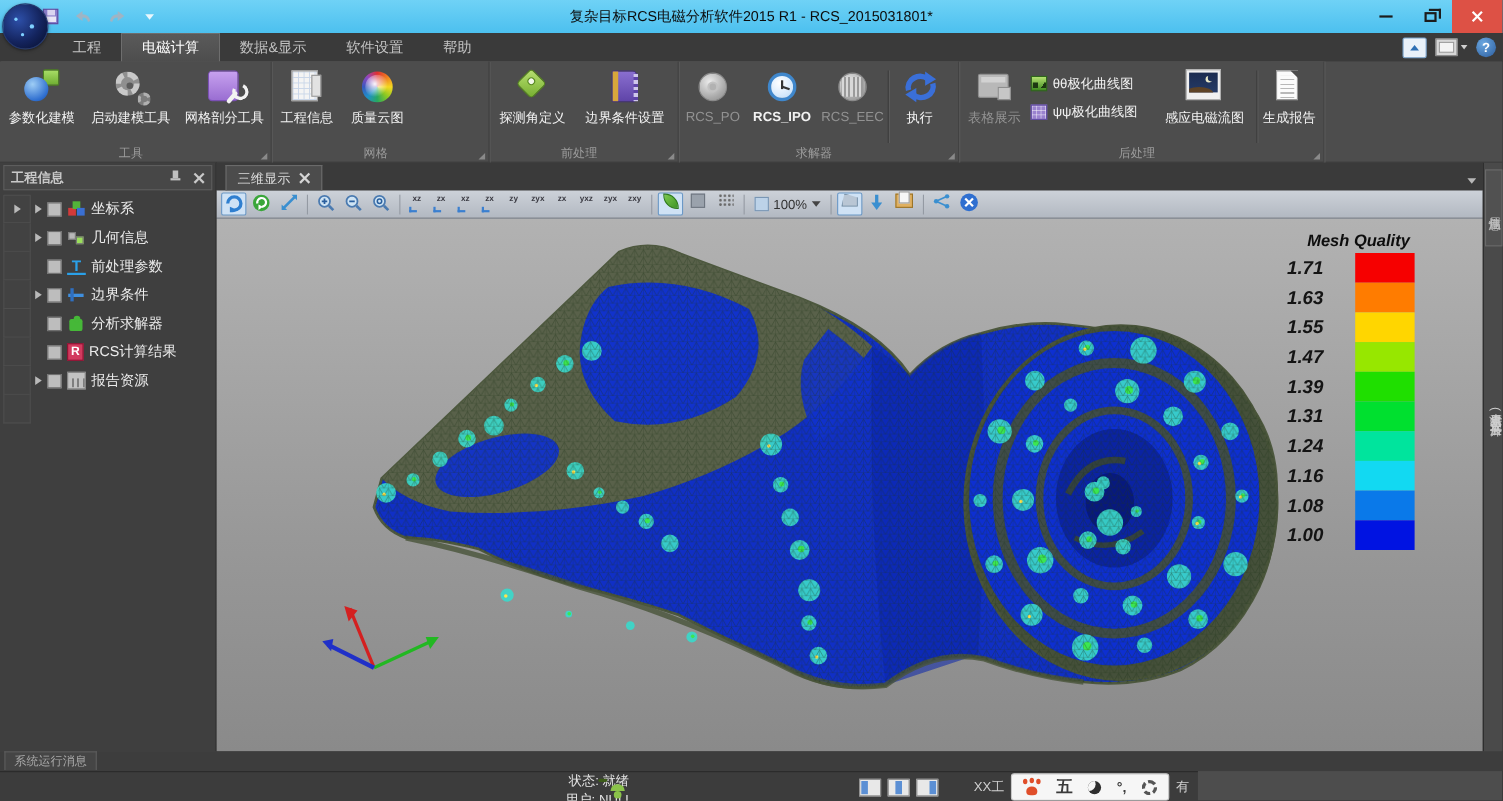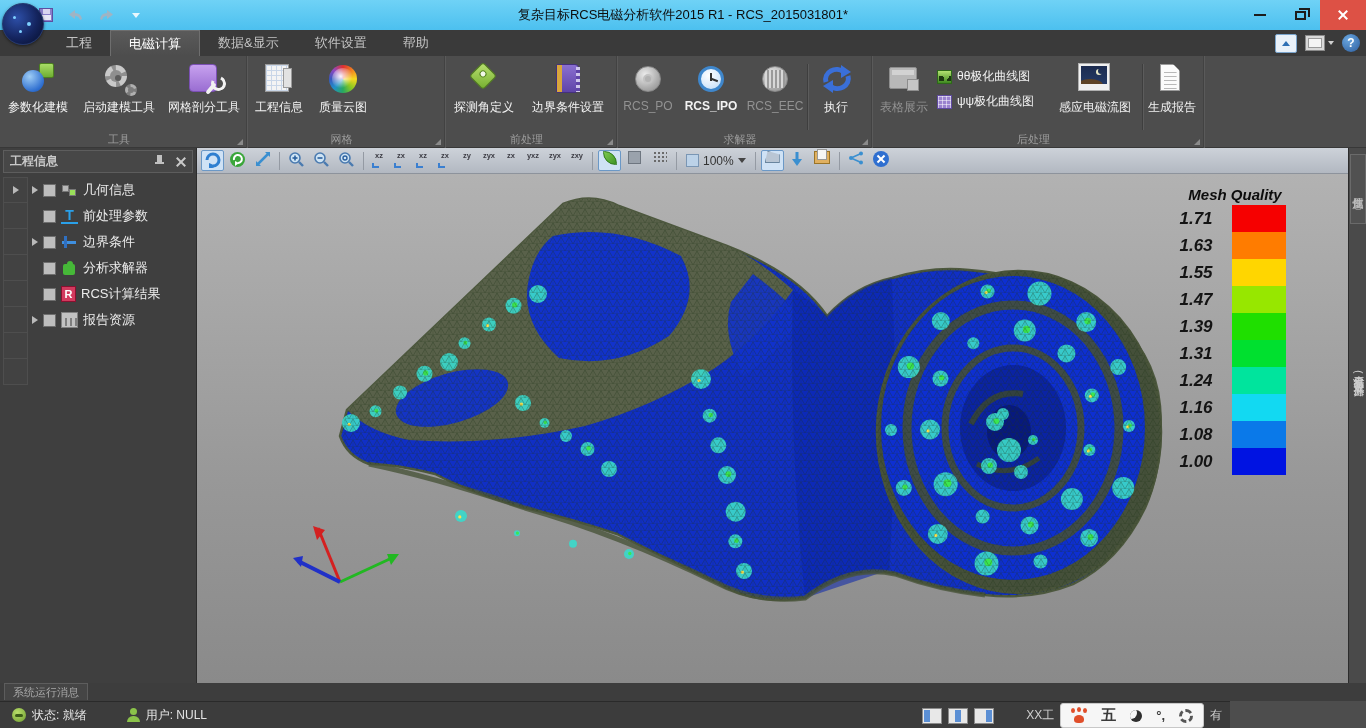--- a/index.html
+++ b/index.html
@@ -31,21 +31,21 @@
   .wc-close { width:46px; background:#dd5145; }
   .xmark { position:relative; width:12px; height:12px; display:inline-block; }
   .xmark:before,.xmark:after { content:""; position:absolute; left:5px; top:0; width:2px; height:12px; background:#fff; }
   .xmark:before { transform:rotate(45deg); } .xmark:after { transform:rotate(-45deg); }
 
   
   .menubar { position:absolute; left:0; top:30px; width:1366px; height:26px; background:#3a3a3a;
     display:flex; align-items:flex-end; }
   .mtabs { display:flex; margin-left:48px; height:26px; }
   .mtab { padding:0 18px; height:26px; line-height:26px; font-size:13px; color:#c3c3c3; }
-  .mtab.active { background:linear-gradient(#5a5a5a,#4d4d4d); color:#fff; border:1px solid #6e6e6e; border-bottom:none; }
+  .mtab.active { background:linear-gradient(#5a5a5a,#4d4d4d); color:#fff; border:1px solid #6e6e6e; border-bottom:none;font-family:Liberation Mono, monospace; }
   .mright { position:absolute; right:6px; top:2px; display:flex; align-items:center; gap:8px; height:22px; }
   .collapsebtn { width:22px; height:19px; background:#e9f1f9; border:1px solid #7aa4cc; border-radius:2px; display:flex; align-items:center; justify-content:center; }
   .chevup { width:0; height:0; border-left:4px solid transparent; border-right:4px solid transparent; border-bottom:5px solid #2d6fb4; }
   .dispicon { width:20px; height:16px; background:#d8d8d8; border:1px solid #8a8a8a; position:relative; }
   .dispicon:before { content:""; position:absolute; inset:2px; background:#f4f4f4; border:1px solid #9a9a9a; }
   .smcaret { width:0; height:0; border-left:3px solid transparent; border-right:3px solid transparent; border-top:4px solid #cfcfcf; }
   .helpbtn { width:18px; height:18px; border-radius:50%; background:radial-gradient(circle at 35% 30%,#6aa7e0,#2c5d9e); color:#fff; font-size:12px; font-weight:bold; display:flex; align-items:center; justify-content:center; }
   .helpbtn:before { content:"?"; }
 
   
@@ -175,35 +175,35 @@
   .bluxcirc { width:16px; height:16px; border-radius:50%; background:#2f6fd0; position:relative; }
   .bluxcirc:before,.bluxcirc:after { content:""; position:absolute; left:7px; top:3px; width:2px; height:10px; background:#fff; }
   .bluxcirc:before { transform:rotate(45deg);} .bluxcirc:after { transform:rotate(-45deg);}
 
   .viewport { position:relative; flex:1; background:linear-gradient(#b2b2b2,#989898 60%,#8a8a8a); overflow:hidden; }
   .viewport svg.scene { position:absolute; left:0; top:0; }
 
   .legend { position:absolute; right:48px; top:12px; width:130px; }
   .legend .lt { font-size:15px; font-weight:bold; font-style:italic; color:#0d0d0d; text-align:center; margin-bottom:2px; white-space:nowrap; }
   .lrow { display:flex; align-items:center; height:27px; }
-  .lval { width:62px; text-align:center; padding-right:10px; font-size:17px; font-weight:bold; font-style:italic; color:#141414; }
+  .lval { width:62px; text-align:left; padding-right:10px; font-size:17px; font-weight:bold; font-style:italic; color:#141414; }
   .lsw { width:54px; height:27px; }
 
   
   .rstrip { width:18px; background:#4a4a4a; border-left:1px solid #2c2c2c; position:relative; }
   .vtab { position:absolute; left:1px; top:6px; width:16px; height:70px; border:1px solid #6a6a6a; background:#515151;
     writing-mode:vertical-rl; text-align:center; font-size:11px; color:#bdbdbd; line-height:14px; }
   .vnote { position:absolute; left:2px; top:218px; writing-mode:vertical-rl; font-size:11px; color:#cfcfcf; letter-spacing:1px; }
 
   
   .btabrow { position:absolute; left:0; top:683px; width:1366px; height:18px; background:#3d3d3d; }
   .systab { position:absolute; left:4px; top:0px; height:17px; padding:0 8px; border:1px solid #5d5d5d; border-bottom:none;
     font-size:11px; color:#a8a8a8; line-height:16px; background:#454545; }
-  .statusbar { position:absolute; left:0; top:701px; width:1230px; height:27px; background:#3c3c3c; border-top:1px solid #2a2a2a;
-    display:flex; align-items:center; font-size:12px; color:#e4e4e4; }
+  .statusbar { position:absolute; left:0; top:701px; width:1089px; height:27px; background:#3c3c3c; border-top:1px solid #2a2a2a;
+    display:flex; align-items:center; font-size:12px; color:#e4e4e4;flex-direction:column; }
   .stico { width:14px; height:14px; border-radius:50%; background:radial-gradient(circle at 38% 32%,#b8de6a,#6f9c2f); margin:0 6px 0 12px; position:relative; }
   .stico:before { content:""; position:absolute; left:3px; top:6px; width:8px; height:3px; border-radius:2px; background:#3c5c18; }
   .usrico { width:13px; height:14px; position:relative; margin:0 6px 0 40px; }
   .usrico:before { content:""; position:absolute; left:3px; top:0; width:7px; height:7px; border-radius:50%; background:#8bc34a; }
   .usrico:after { content:""; position:absolute; left:0; bottom:0; width:13px; height:6px; border-radius:6px 6px 0 0; background:#8bc34a; }
   .sright { position:absolute; right:8px; top:0; height:27px; display:flex; align-items:center; gap:6px; }
   .layico { width:20px; height:16px; background:#e8e8e8; border:1px solid #8a8a8a; position:relative; }
   .layico:before { content:""; position:absolute; top:1px; bottom:1px; width:6px; background:#5b8fd4; }
   .layico.l:before { left:1px; } .layico.m:before { left:6px; } .layico.r:before { right:1px; }
   .cptext { color:#cfcfcf; font-size:12px; }
@@ -384,21 +384,21 @@
     </div>
 
     <div class="rgroup" style="width:332px">
       <div class="rbtn disabled" style="width:64px">
         <div class="i32">
             <span class="tableicon"></span>
           </div>
         <span class="lbl">表格展示</span>
       </div>
       <div style="display:flex;flex-direction:column;justify-content:flex-start;gap:8px;padding-top:10px;width:112px">
-        <div style="display:flex;align-items:center;gap:4px">
+        <div style="display:flex;gap:4px">
           <span class="i16">
               <span class="theta16"></span>
             </span>
           <span class="lbl" style="font-size:12px;color:#f2f2f2">θθ极化曲线图</span>
         </div>
         <div style="display:flex;align-items:center;gap:4px">
           <span class="i16">
               <span class="psi16"></span>
             </span>
           <span class="lbl" style="font-size:12px;color:#f2f2f2">ψψ极化曲线图</span>
@@ -440,20 +440,30 @@
             </div>
           <div class="cell"></div>
           <div class="cell"></div>
           <div class="cell"></div>
           <div class="cell"></div>
           <div class="cell"></div>
           <div class="cell"></div>
           <div class="cell"></div>
         </div>
         <div class="rows">
+          <div class="trow">
+            <span class="arr"></span>
+            <span class="cb"></span>
+            <span class="ti ic-coord">
+                <i></i>
+                <i></i>
+                <i></i>
+              </span>
+            <span class="tl">坐标系</span>
+          </div>
           <div class="trow">
             <span class="arr"></span>
             <span class="cb"></span>
             <span class="ti ic-geom">
                 <i></i>
                 <i></i>
               </span>
             <span class="tl">几何信息</span>
           </div>
           <div class="trow">
@@ -484,20 +494,27 @@
             <span class="arr"></span>
             <span class="cb"></span>
             <span class="ti ic-rep"></span>
             <span class="tl">报告资源</span>
           </div>
         </div>
       </div>
     </div>
 
     <div class="center">
+      <div class="dtabs">
+        <div class="dtab">
+          <span>三维显示</span>
+          <span class="px"></span>
+        </div>
+        <span class="endcaret"></span>
+      </div>
 
       <div class="vtb">
         <div class="tbtn on">
           <svg width="17" height="17">
               <path d="M3,9 A6,6 0 1 1 9,15" fill="none" stroke="#2f7fd0" stroke-width="3"></path>
               <polygon points="5,12 12,15 5,19" fill="#2f7fd0"></polygon>
             </svg>
         </div>
         <div class="tbtn">
           <svg width="17" height="17">

